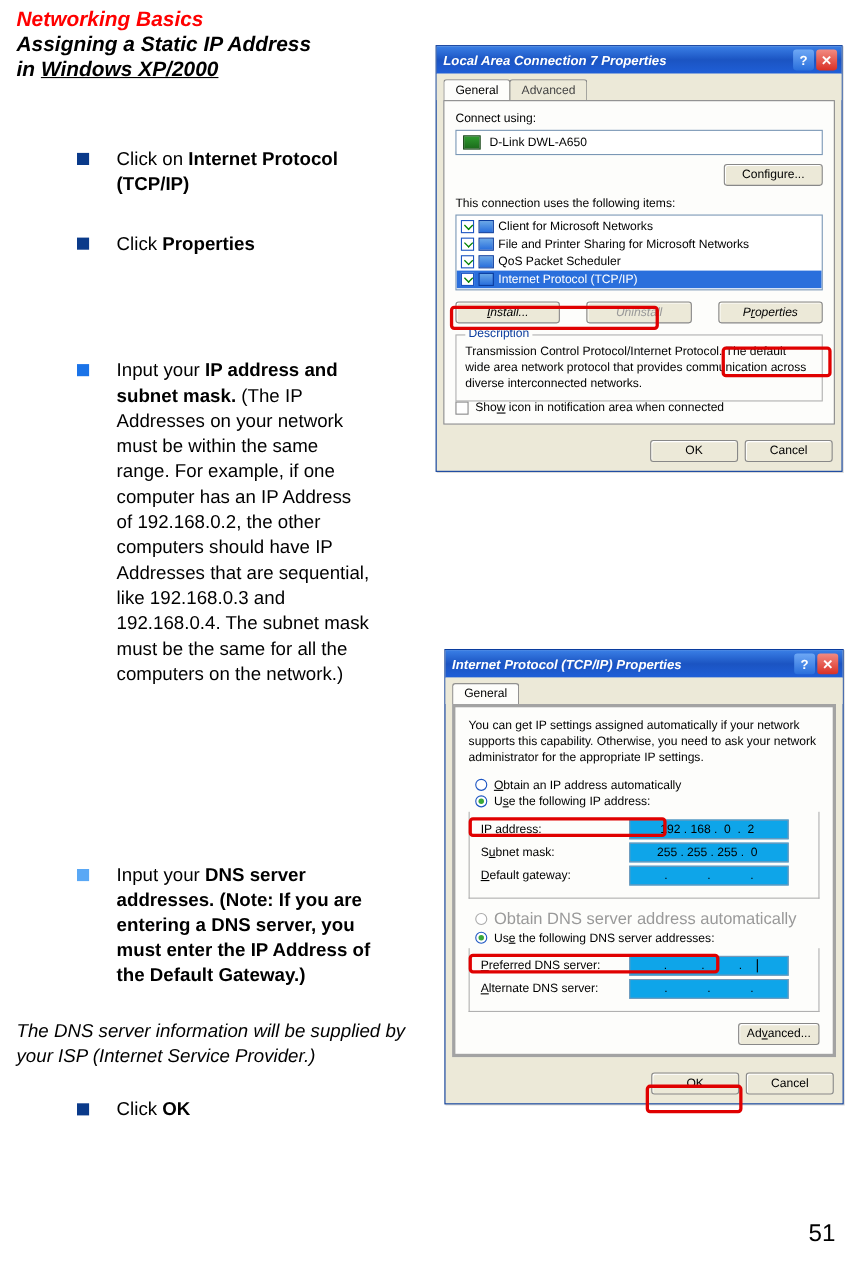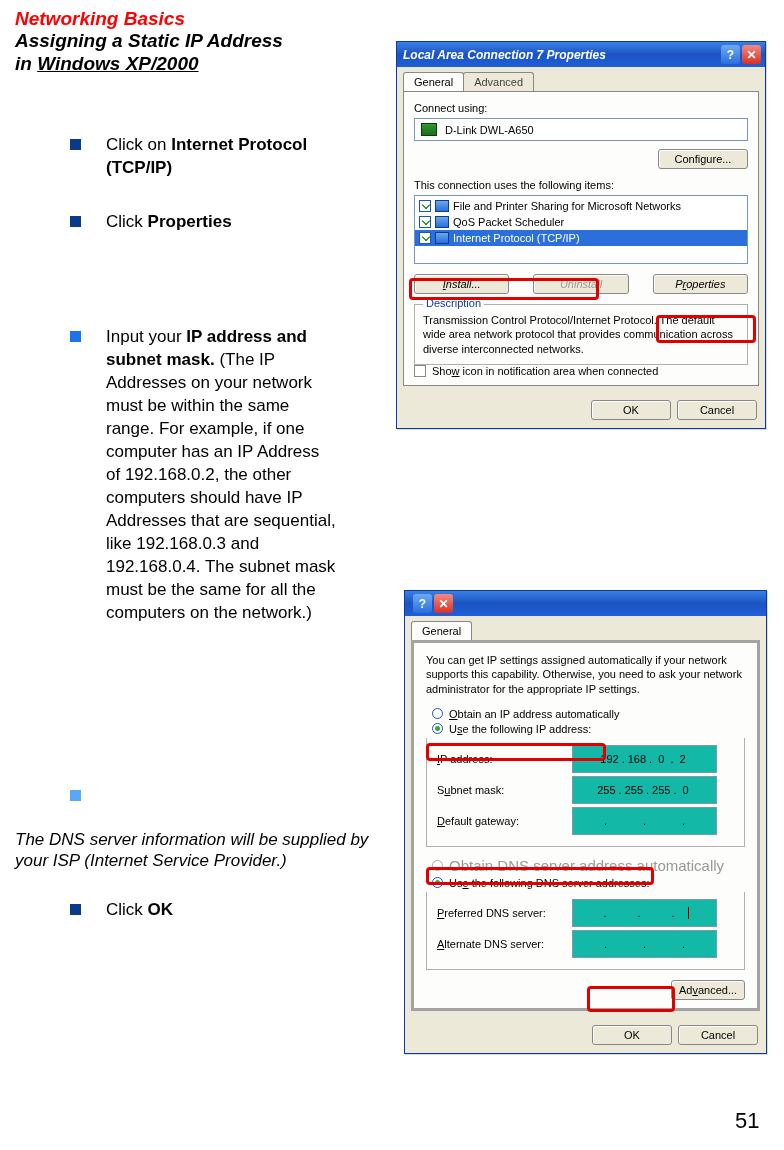--- a/index.html
+++ b/index.html
@@ -47,21 +47,21 @@
   .groupbox .gtitle { position:absolute; top:-8px; left:8px; background:#fdfdfb; padding:0 3px; color:#0a3c9e; font-size:11px;}
   .desc-text { font-size:11px; line-height:1.3;}
   .btnrow { display:flex; justify-content:flex-end; gap:6px; padding:8px 8px;}
   .btn-std { width:80px;}
   .unchk { width:12px; height:12px; border:1px solid #888; background:#fff; margin-right:6px;}
 
   
   .radio { width:11px; height:11px; border:1px solid #1b54c2; border-radius:50%; background:#fff; margin-right:6px; position:relative; display:inline-block; vertical-align:middle;}
   .radio.on::after { content:""; position:absolute; left:2px; top:2px; width:5px; height:5px; border-radius:50%; background:#39a839;}
   .radio.disabled { border-color:#aaa;}
-  .ipfield { display:inline-flex; border:1px solid #7a97b5; background:#14b8a6; height:28px; width:145px; align-items:center; justify-content:center; font-size:11px;}
+  .ipfield { display:inline-flex; border:1px solid #7a97b5; background:#0ea5e9; height:18px; width:145px; align-items:center; justify-content:center; font-size:11px;}
   .ipdot { padding:0 3px;}
   .formrow { display:flex; align-items:center; margin:3px 0;}
   .formrow .flabel { width:135px; font-size:11px;}
   .formrow .flabel .ul { text-decoration:underline;}
   .disabled-text { color:#999;}
   .panel2 { margin:0 6px 6px 6px; padding:10px 12px 8px 12px; background:#fdfdfb; border:3px solid #a3a3a3;}
   .fieldset2 { border:1px solid #b0b0b0; padding:6px 10px 8px 10px; margin-top:6px;}
   .cursor { display:inline-block; width:1px; height:12px; background:#000; vertical-align:middle;}
 
 </style>
@@ -92,20 +92,23 @@
 
   <div class="sec-3 bullet-row">
     <div class="bullet-sq bullet-mid"></div>
     <div class="bullet-text">
       <span>Input your </span><b>IP address and subnet mask.</b><span> (The IP Addresses on your network must be within the same range. For example, if one computer has an IP Address of 192.168.0.2, the other computers should have IP Addresses that are sequential, like 192.168.0.3 and 192.168.0.4. The subnet mask must be the same for all the computers on the network.)</span>
     </div>
   </div>
 
   <div class="sec-4 bullet-row">
     <div class="bullet-sq bullet-light"></div>
+    <div class="bullet-text" style="max-width:240px;">
+      <span>Input your </span><b>DNS server addresses. (Note:  If you are entering a DNS server, you must enter the IP Address of the Default Gateway.)</b>
+    </div>
   </div>
 
   <div class="sec-note">The DNS server information will be supplied by your ISP (Internet Service Provider.)</div>
 
   <div class="sec-5 bullet-row">
     <div class="bullet-sq bullet-dark"></div>
     <div class="bullet-text">
       <span>Click </span><b>OK</b>
     </div>
   </div>
@@ -126,20 +129,25 @@
       <div class="label">Connect using:</div>
       <div class="inset">
         <div class="adapter-icon"></div>
         <span>D-Link DWL-A650</span>
       </div>
       <div style="display:flex; justify-content:flex-end; margin:8px 0 10px 0;align-items:flex-end;">
         <div class="btn" style="width:90px;">Configure...</div>
       </div>
       <div class="label">This connection uses the following items:</div>
       <div class="listbox" style="position:relative;">
+        <div class="li-row">
+            <div class="chk on"></div>
+            <div class="proto-icon"></div>
+            <span>Client for Microsoft Networks</span>
+          </div>
         <div class="li-row">
             <div class="chk on"></div>
             <div class="proto-icon"></div>
             <span>File and Printer Sharing for Microsoft Networks</span>
           </div>
         <div class="li-row">
             <div class="chk on"></div>
             <div class="proto-icon"></div>
             <span>QoS Packet Scheduler</span>
           </div>
@@ -167,20 +175,21 @@
       <div class="btn btn-std">OK</div>
       <div class="btn btn-std">Cancel</div>
     </div>
 
     <div class="highlight-box" style="left:12px; top:236px; width:190px; height:22px;"></div>
     <div class="highlight-box" style="left:259px; top:273px; width:100px; height:28px;"></div>
   </div>
 
   <div class="xpwin" style="left:389px; top:582px; width:363px;">
     <div class="titlebar">
+      <span class="title">Internet Protocol (TCP/IP) Properties</span>
       <div class="tb-btn tb-help">?</div>
       <div class="tb-btn tb-close">✕</div>
     </div>
     <div class="tabs">
       <div class="tab">General</div>
     </div>
     <div class="panel2">
       <div style="font-size:11px; line-height:1.3;">You can get IP settings assigned automatically if your network supports this capability. Otherwise, you need to ask your network administrator for the appropriate IP settings.</div>
 
       <div style="margin-top:12px; margin-left:6px;">

